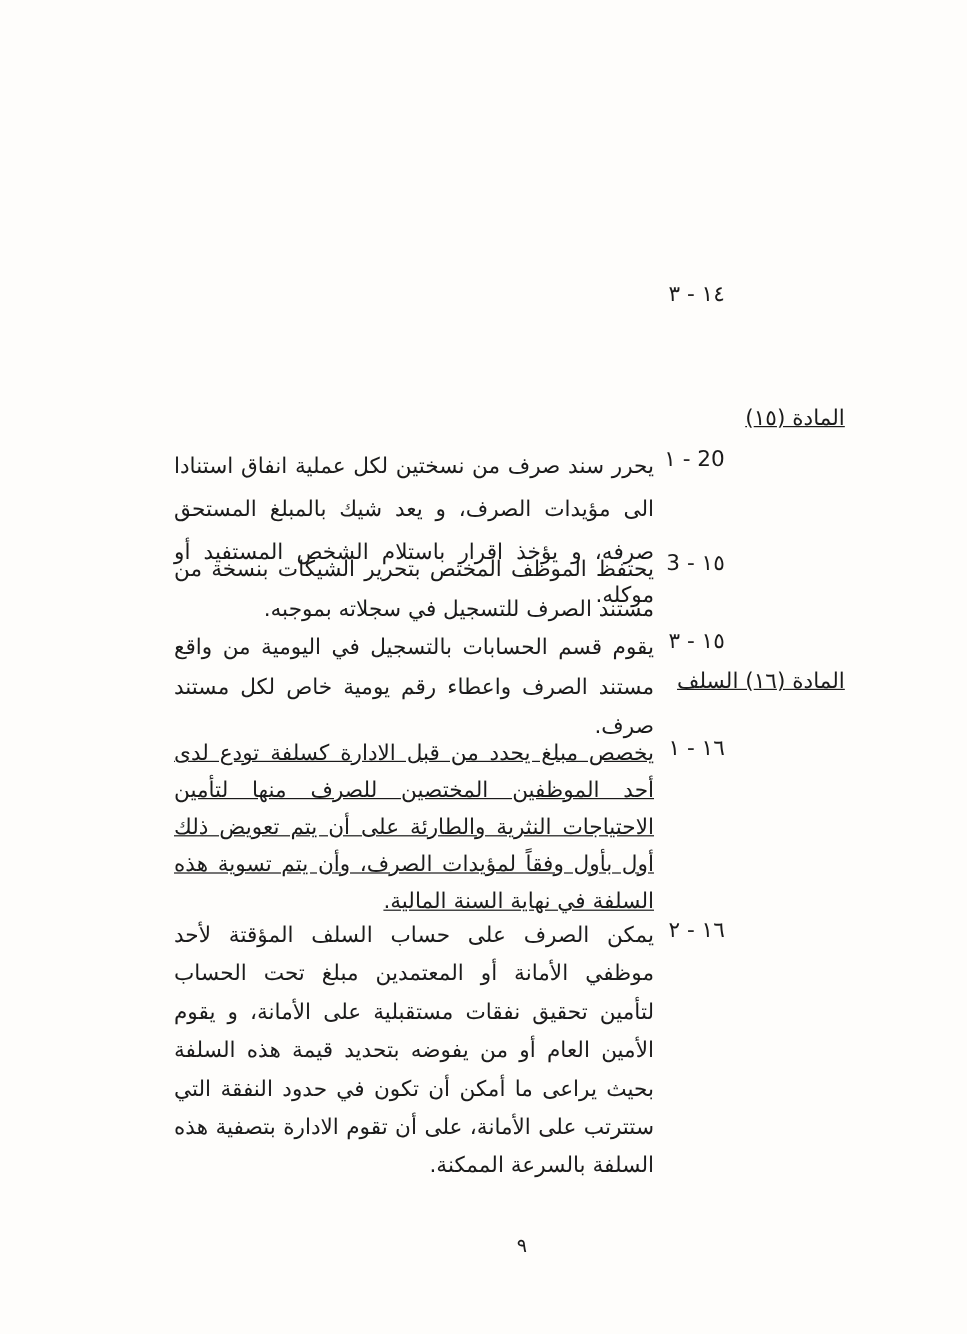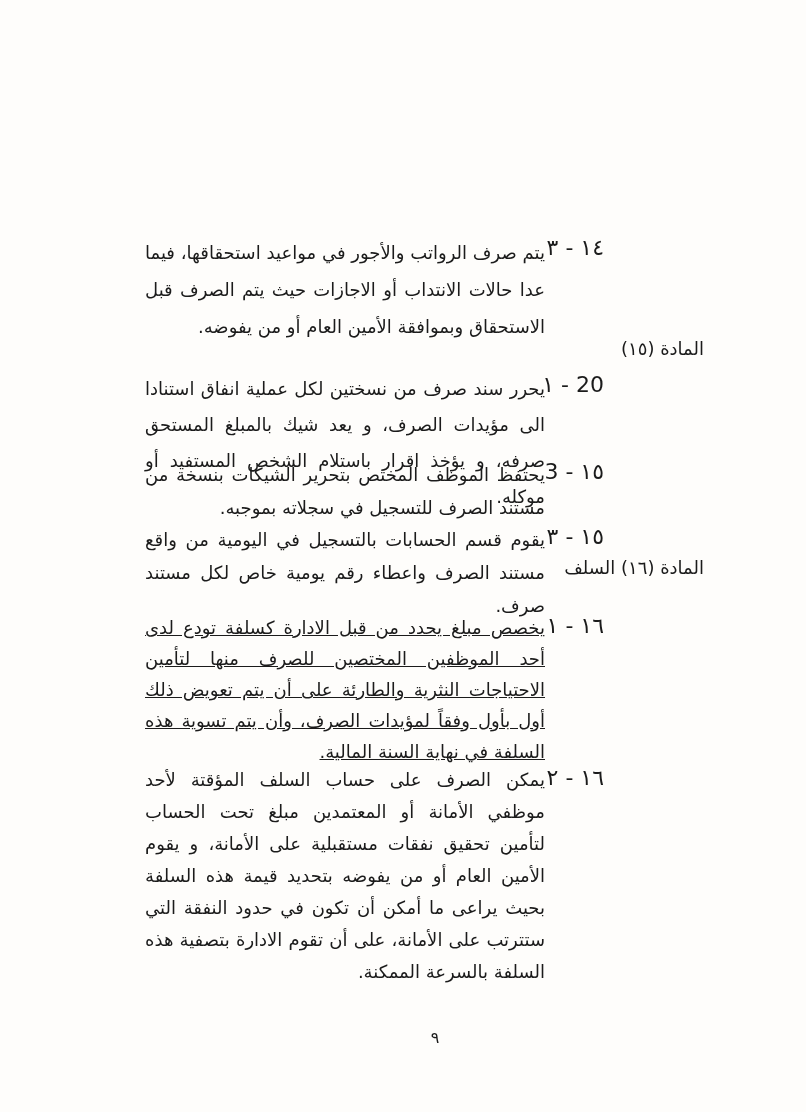--- a/index.html
+++ b/index.html
@@ -21,21 +21,21 @@
     position: absolute;
     right: 202px;
     width: 459px;
     display: flex;
     flex-direction: row; 
     align-items: flex-start;
   }
   .clause-number {
     flex: 0 0 46px;
     width: 46px;
-    font-size: 22px;
+    font-size: 18px;
     white-space: nowrap;
     text-align: left;
     padding-top: 1px;
   }
   .clause-text {
     flex: 0 0 400px;
     width: 400px;
     margin-right: 13px; 
     font-size: 18px;
     text-align: justify;
@@ -48,38 +48,38 @@
   .lh31 .clause-text { line-height: 31px; text-decoration: underline; }
   .lh32 .clause-text { line-height: 32px; }
   .article-heading {
     position: absolute;
     right: 102px;
     margin: 0;
     font-size: 18px;
     font-weight: normal;
     text-align: right;
     white-space: nowrap;
+    text-decoration: underline;
   }
   .page-number {
     position: absolute;
     top: 1028px;
     left: 420px;
     width: 30px;
     text-align: center;
     font-size: 16px;
   }
 </style>
 </head>
 <body>
 
 <div class="page">
 
   <section class="clause lh37" style="top: 234px;">
     <div class="clause-number">١٤ - ٣</div>
-    <div class="clause-text">يتم صرف الرواتب والأجور في مواعيد استحقاقها، فيما عدا حالات الانتداب أو الاجازات حيث يتم الصرف قبل الاستحقاق وبموافقة الأمين العام أو من يفوضه.</div>
   </section>
 
   <h2 class="article-heading" style="top: 338px;">المادة (١٥)</h2>
 
   <section class="clause lh36" style="top: 371px;">
     <div class="clause-number">20 - ١</div>
     <div class="clause-text">يحرر سند صرف من نسختين لكل عملية انفاق استنادا الى مؤيدات الصرف، و يعد شيك بالمبلغ المستحق صرفه، و يؤخذ اقرار باستلام الشخص المستفيد أو موكله.</div>
   </section>
 
   <section class="clause lh33" style="top: 458px;">

